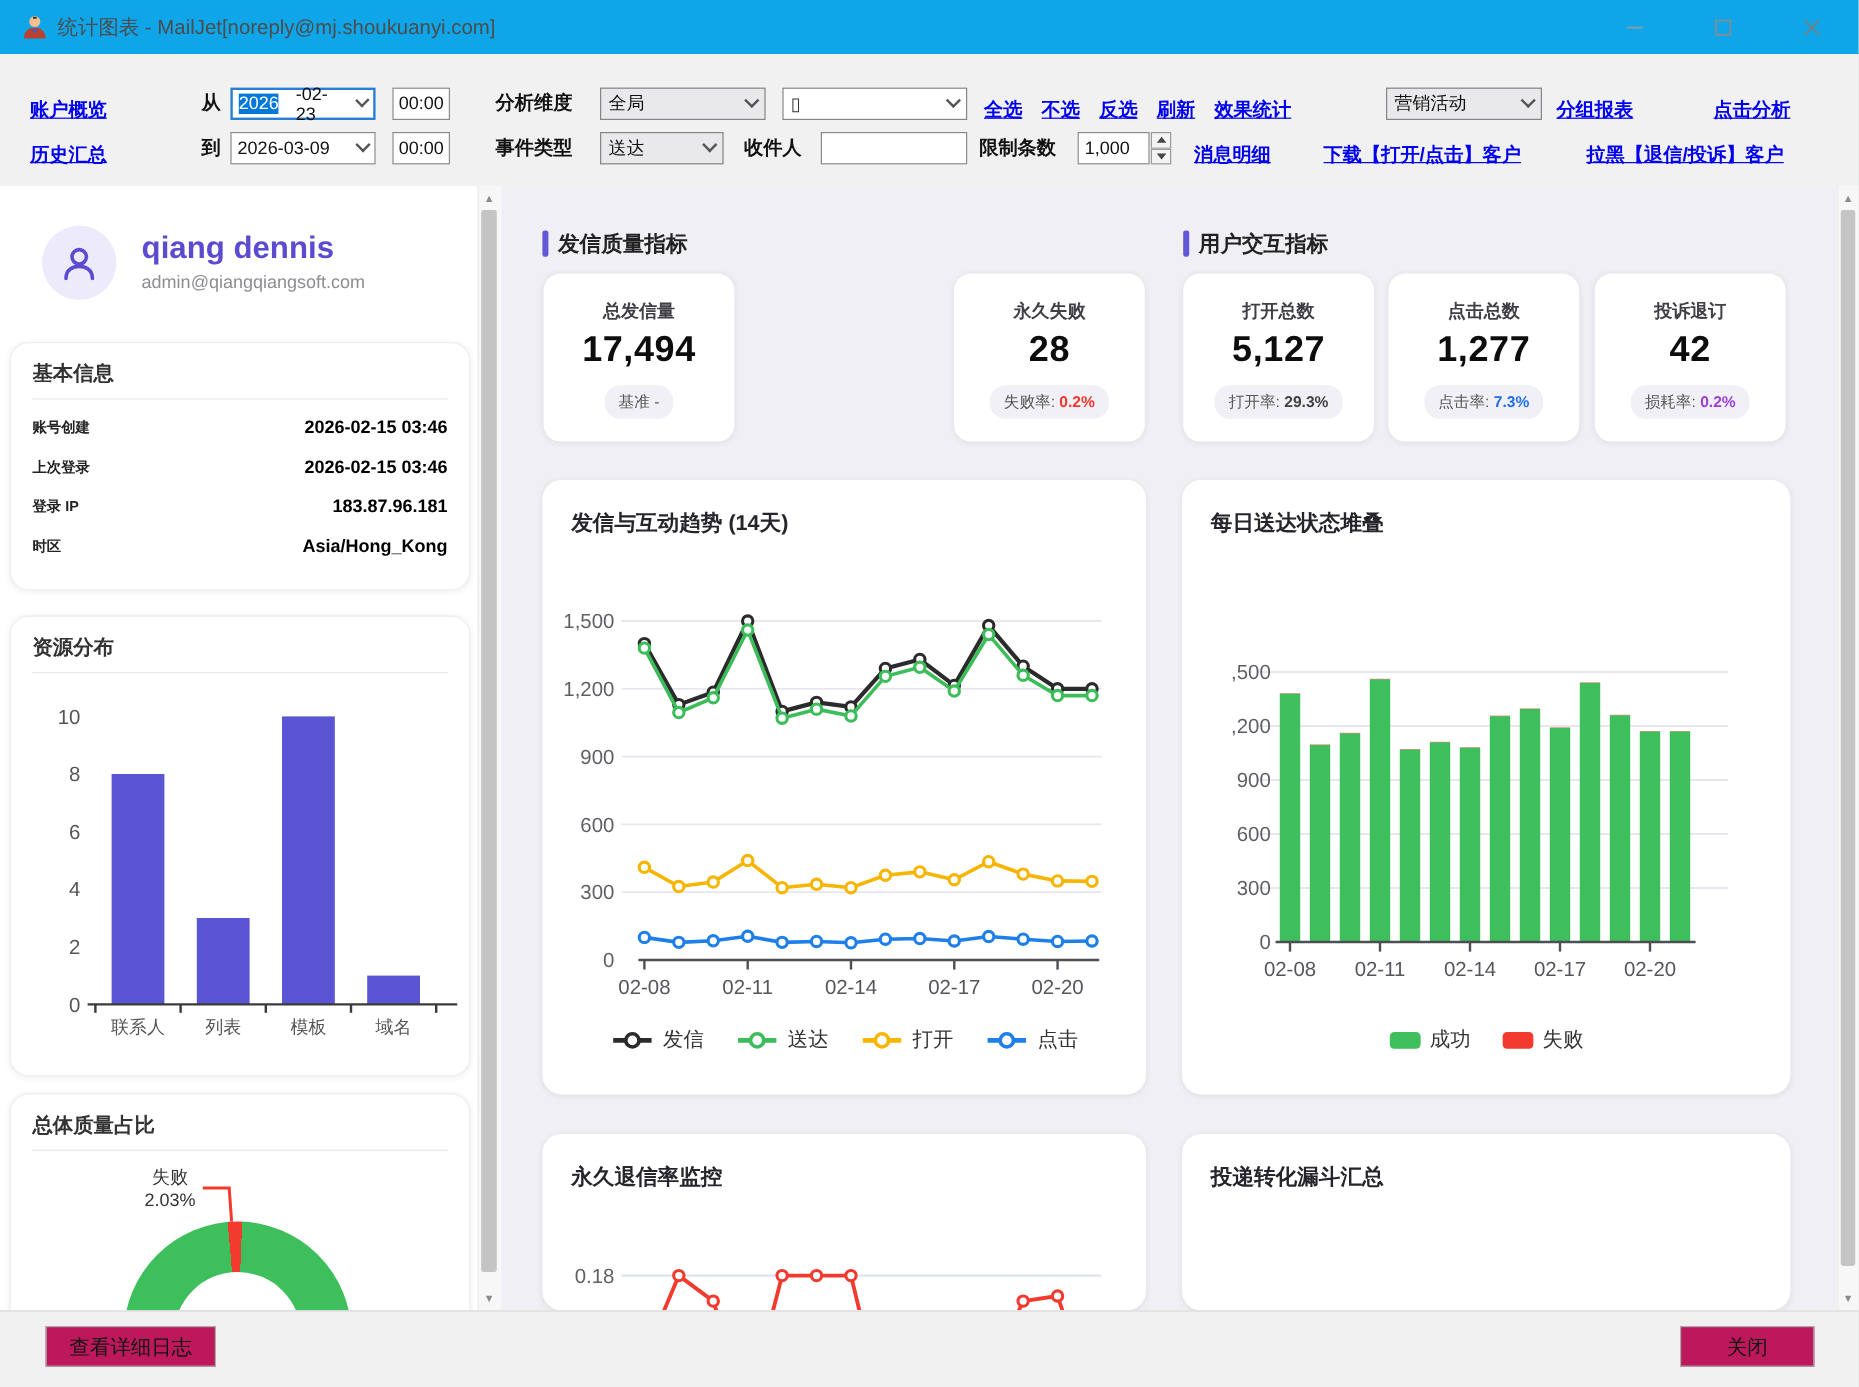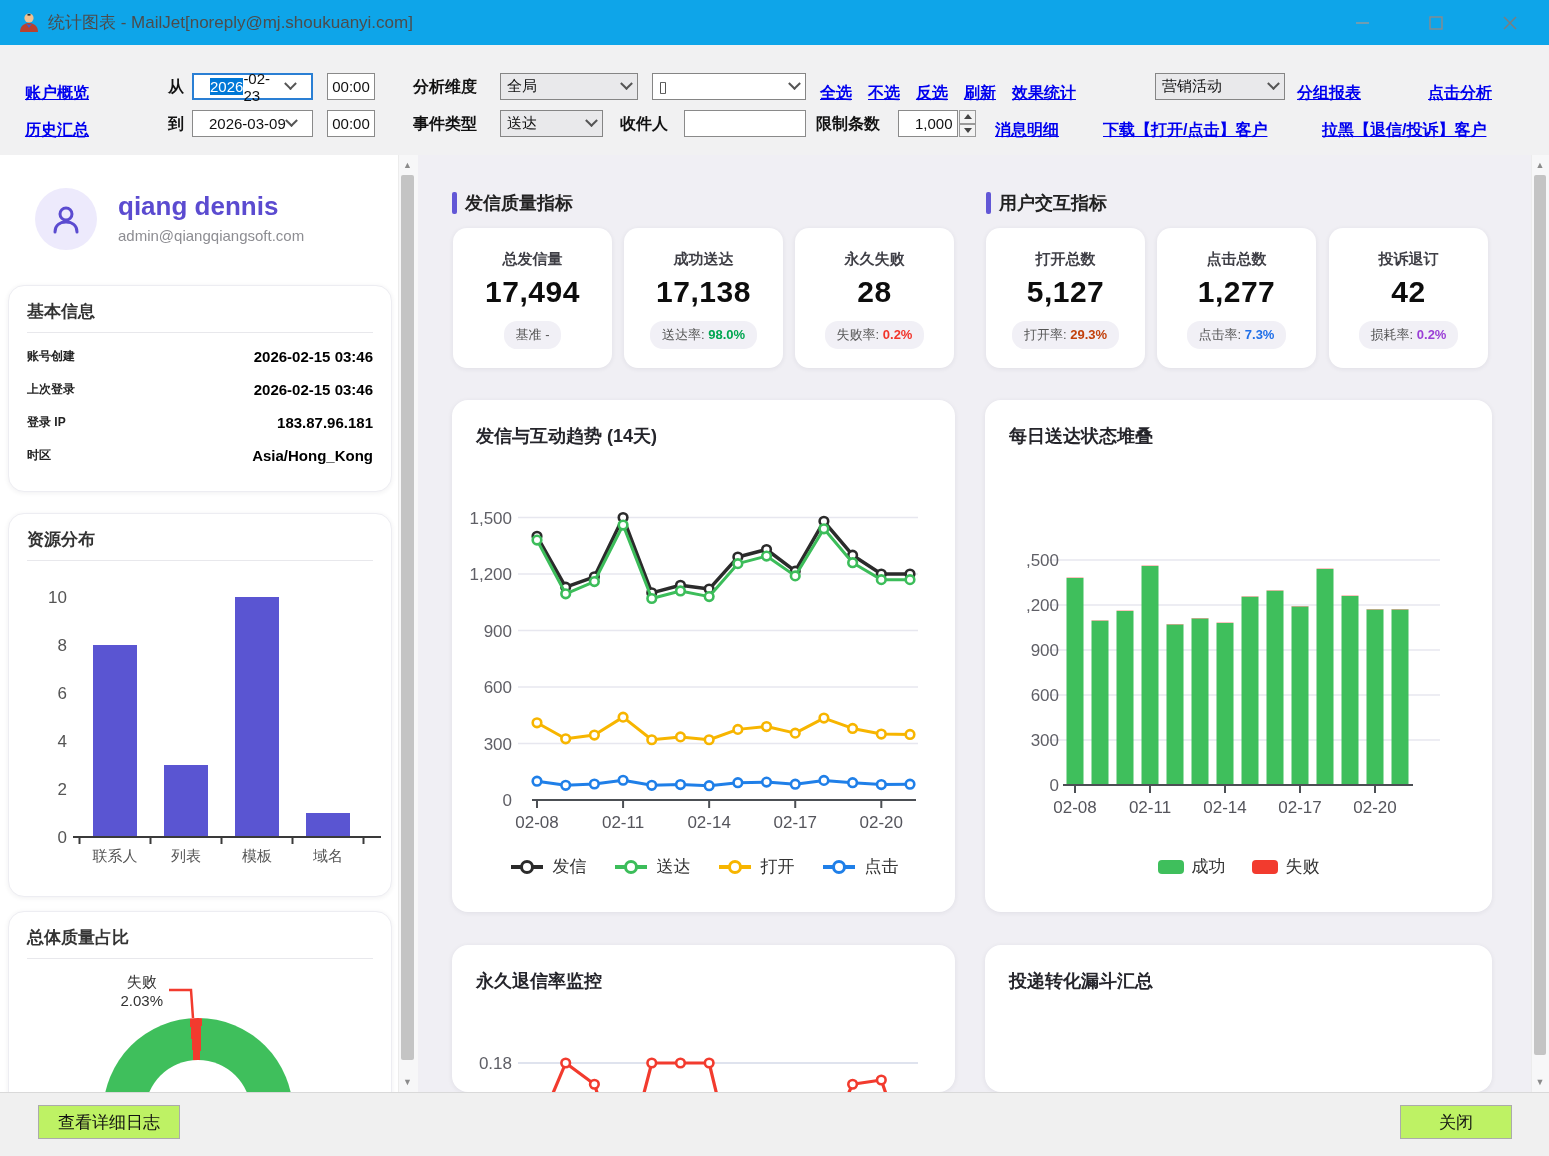--- a/index.html
+++ b/index.html
@@ -6,21 +6,21 @@
   #window{position:relative;width:1549px;height:1156px;background:#fff;outline:1px solid #9aa0a6;overflow:hidden;}
   .abs{position:absolute;}
   
   .titlebar{left:0;top:0;width:1549px;height:45px;background:#0ea5e9;border-bottom:1px solid #e4e4e4;}
   .title-text{left:48px;top:0;height:45px;line-height:45px;font-size:17px;color:#4c4c4c;}
   .winbtn{top:7px;width:48px;height:31px;display:flex;align-items:center;justify-content:center;color:#6d6d6d;}
   
   .toolbar{left:0;top:45px;width:1549px;height:110px;background:#f1f1f2;border-bottom:1px solid #e0e0e0;}
   .tlabel{font-size:16px;font-weight:600;color:#111;height:27px;line-height:27px;white-space:nowrap;}
   .tlink{font-size:16px;font-weight:700;color:#0000ee;text-decoration:underline;height:27px;line-height:27px;white-space:nowrap;cursor:pointer;}
-  .tbox{background:#fff;border:1px solid #8a8a8a;height:27px;box-sizing:border-box;font-size:15px;display:flex;align-items:center;padding:0 16px;color:#111;}
+  .tbox{background:#fff;border:1px solid #8a8a8a;height:27px;box-sizing:border-box;font-size:15px;display:flex;align-items:center;padding:0 5px;color:#111;gap:14px;}
   .combo{background:#e9e9eb;border:1px solid #858585;height:27px;box-sizing:border-box;display:flex;align-items:center;padding:0 6px;font-size:15px;color:#111;}
   .combo .chev, .tbox .chev{margin-left:auto;width:7px;height:7px;border-right:2px solid #555;border-bottom:2px solid #555;transform:rotate(45deg) translate(-2px,-2px);}
   .combo-white{background:#fff;}
   .focus-border{border:2px solid #2a7fd4;}
   .sel{background:#0078d7;color:#fff;}
   .spinner{width:17px;height:27px;display:flex;flex-direction:column;}
   .spinner div{flex:1;background:#f3f3f3;border:1px solid #9a9a9a;display:flex;align-items:center;justify-content:center;}
   .tri-up{width:0;height:0;border-left:4px solid transparent;border-right:4px solid transparent;border-bottom:5px solid #444;}
   .tri-dn{width:0;height:0;border-left:4px solid transparent;border-right:4px solid transparent;border-top:5px solid #444;}
   
@@ -45,21 +45,21 @@
   .kpi-title{margin-top:22px;font-size:15px;font-weight:600;color:#3f3f46;}
   .kpi-value{margin-top:6px;font-size:30px;font-weight:800;color:#0d0d0d;letter-spacing:.5px;}
   .kpi-badge{margin-top:12px;background:#f1f0f6;border-radius:13px;padding:5px 12px;font-size:13px;color:#555;white-space:nowrap;}
   .kpi-badge b{font-weight:800;}
   .ccard{background:#fff;border-radius:16px;box-shadow:0 1px 5px rgba(40,40,60,.08);overflow:hidden;}
   .ccard-title{position:absolute;left:24px;top:24px;font-size:18px;font-weight:800;color:#25252b;z-index:3;}
   .legend-row{position:absolute;left:0;right:0;display:flex;justify-content:center;align-items:center;gap:26px;font-size:17px;color:#333;}
   .lg-item{display:flex;align-items:center;gap:8px;}
   
   .footer{left:0;top:1092px;width:1549px;height:64px;background:#f0f0f0;border-top:1px solid #d9d9d9;}
-  .btn{position:absolute;background:#bef264;border:1px solid #ababab;font-size:17px;color:#111;display:flex;align-items:center;justify-content:center;font-family:inherit;}
+  .btn{position:absolute;background:#be185d;border:1px solid #ababab;font-size:17px;color:#111;display:flex;align-items:center;justify-content:center;font-family:inherit;}
 </style>
 </head>
 <body>
 
 <div id="window">
 
   <div class="abs titlebar">
     <div class="abs" style="left:18px;top:11px;width:22px;height:22px;">
       <svg width="22" height="22" viewBox="0 0 22 22">
         <circle cx="11" cy="7" r="4.6" fill="#f3c08f"></circle>
@@ -233,34 +233,29 @@
     <div class="abs" style="left:568px;top:36px;display:flex;align-items:center;">
       <span class="sec-accent"></span>
       <span class="sec-title">用户交互指标</span>
     </div>
 
     <div class="abs kpi" style="left:35px;top:73px;">
       <div class="kpi-title">总发信量</div>
       <div class="kpi-value">17,494</div>
       <div class="kpi-badge"><span>基准 -</span> <b class="kpi-badge-value" style="color: rgb(85, 85, 85);"></b></div>
     </div>
-    <div class="abs kpi" style="left:206px;top:73px;">
-      <div class="kpi-title">成功送达</div>
-      <div class="kpi-value">17,138</div>
-      <div class="kpi-badge"><span>送达率:</span> <b class="kpi-badge-value" style="color: rgb(0, 166, 81);">98.0%</b></div>
-    </div>
     <div class="abs kpi" style="left:377px;top:73px;">
       <div class="kpi-title">永久失败</div>
       <div class="kpi-value">28</div>
       <div class="kpi-badge"><span>失败率:</span> <b class="kpi-badge-value" style="color: rgb(242, 53, 43);">0.2%</b></div>
     </div>
     <div class="abs kpi" style="left:568px;top:73px;">
       <div class="kpi-title">打开总数</div>
       <div class="kpi-value">5,127</div>
-      <div class="kpi-badge"><span>打开率:</span> <b class="kpi-badge-value" style="color: #c2410c;">29.3%</b></div>
+      <div class="kpi-badge"><span>打开率:</span> <b class="kpi-badge-value" style="color: #404040;">29.3%</b></div>
     </div>
     <div class="abs kpi" style="left:739px;top:73px;">
       <div class="kpi-title">点击总数</div>
       <div class="kpi-value">1,277</div>
       <div class="kpi-badge"><span>点击率:</span> <b class="kpi-badge-value" style="color: rgb(31, 111, 232);">7.3%</b></div>
     </div>
     <div class="abs kpi" style="left:911px;top:73px;">
       <div class="kpi-title">投诉退订</div>
       <div class="kpi-value">42</div>
       <div class="kpi-badge"><span>损耗率:</span> <b class="kpi-badge-value" style="color: rgb(155, 63, 214);">0.2%</b></div>

